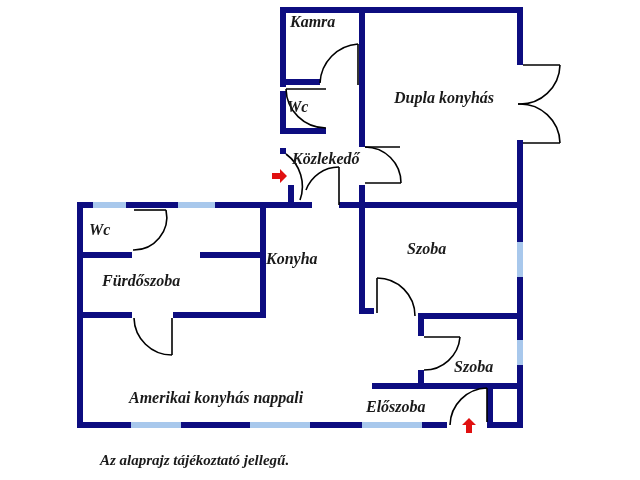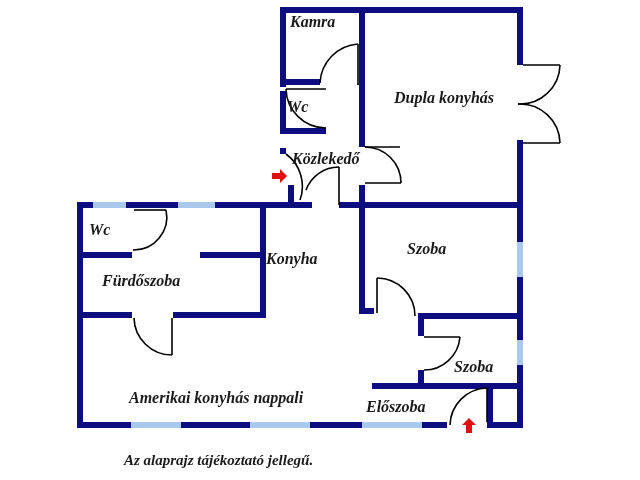--- a/index.html
+++ b/index.html
@@ -106,13 +106,13 @@
 <div class="lbl" style="left:394px;top:90px;">Dupla konyhás</div>
 <div class="lbl" style="left:292px;top:151px;">Közlekedő</div>
 <div class="lbl" style="left:89px;top:222px;">Wc</div>
 <div class="lbl" style="left:102px;top:273px;">Fürdőszoba</div>
 <div class="lbl" style="left:266px;top:251px;">Konyha</div>
 <div class="lbl" style="left:407px;top:241px;">Szoba</div>
 <div class="lbl" style="left:454px;top:359px;">Szoba</div>
 <div class="lbl" style="left:129px;top:371px;margin-top:19px;">Amerikai konyhás nappali</div>
 <div class="lbl" style="left:366px;top:399px;">Előszoba</div>
 
-<div class="note" style="left:124px;top:452px;">Az alaprajz tájékoztató jellegű.</div>
+<div class="note" style="left:100px;top:452px;">Az alaprajz tájékoztató jellegű.</div>
 
 </body></html>

